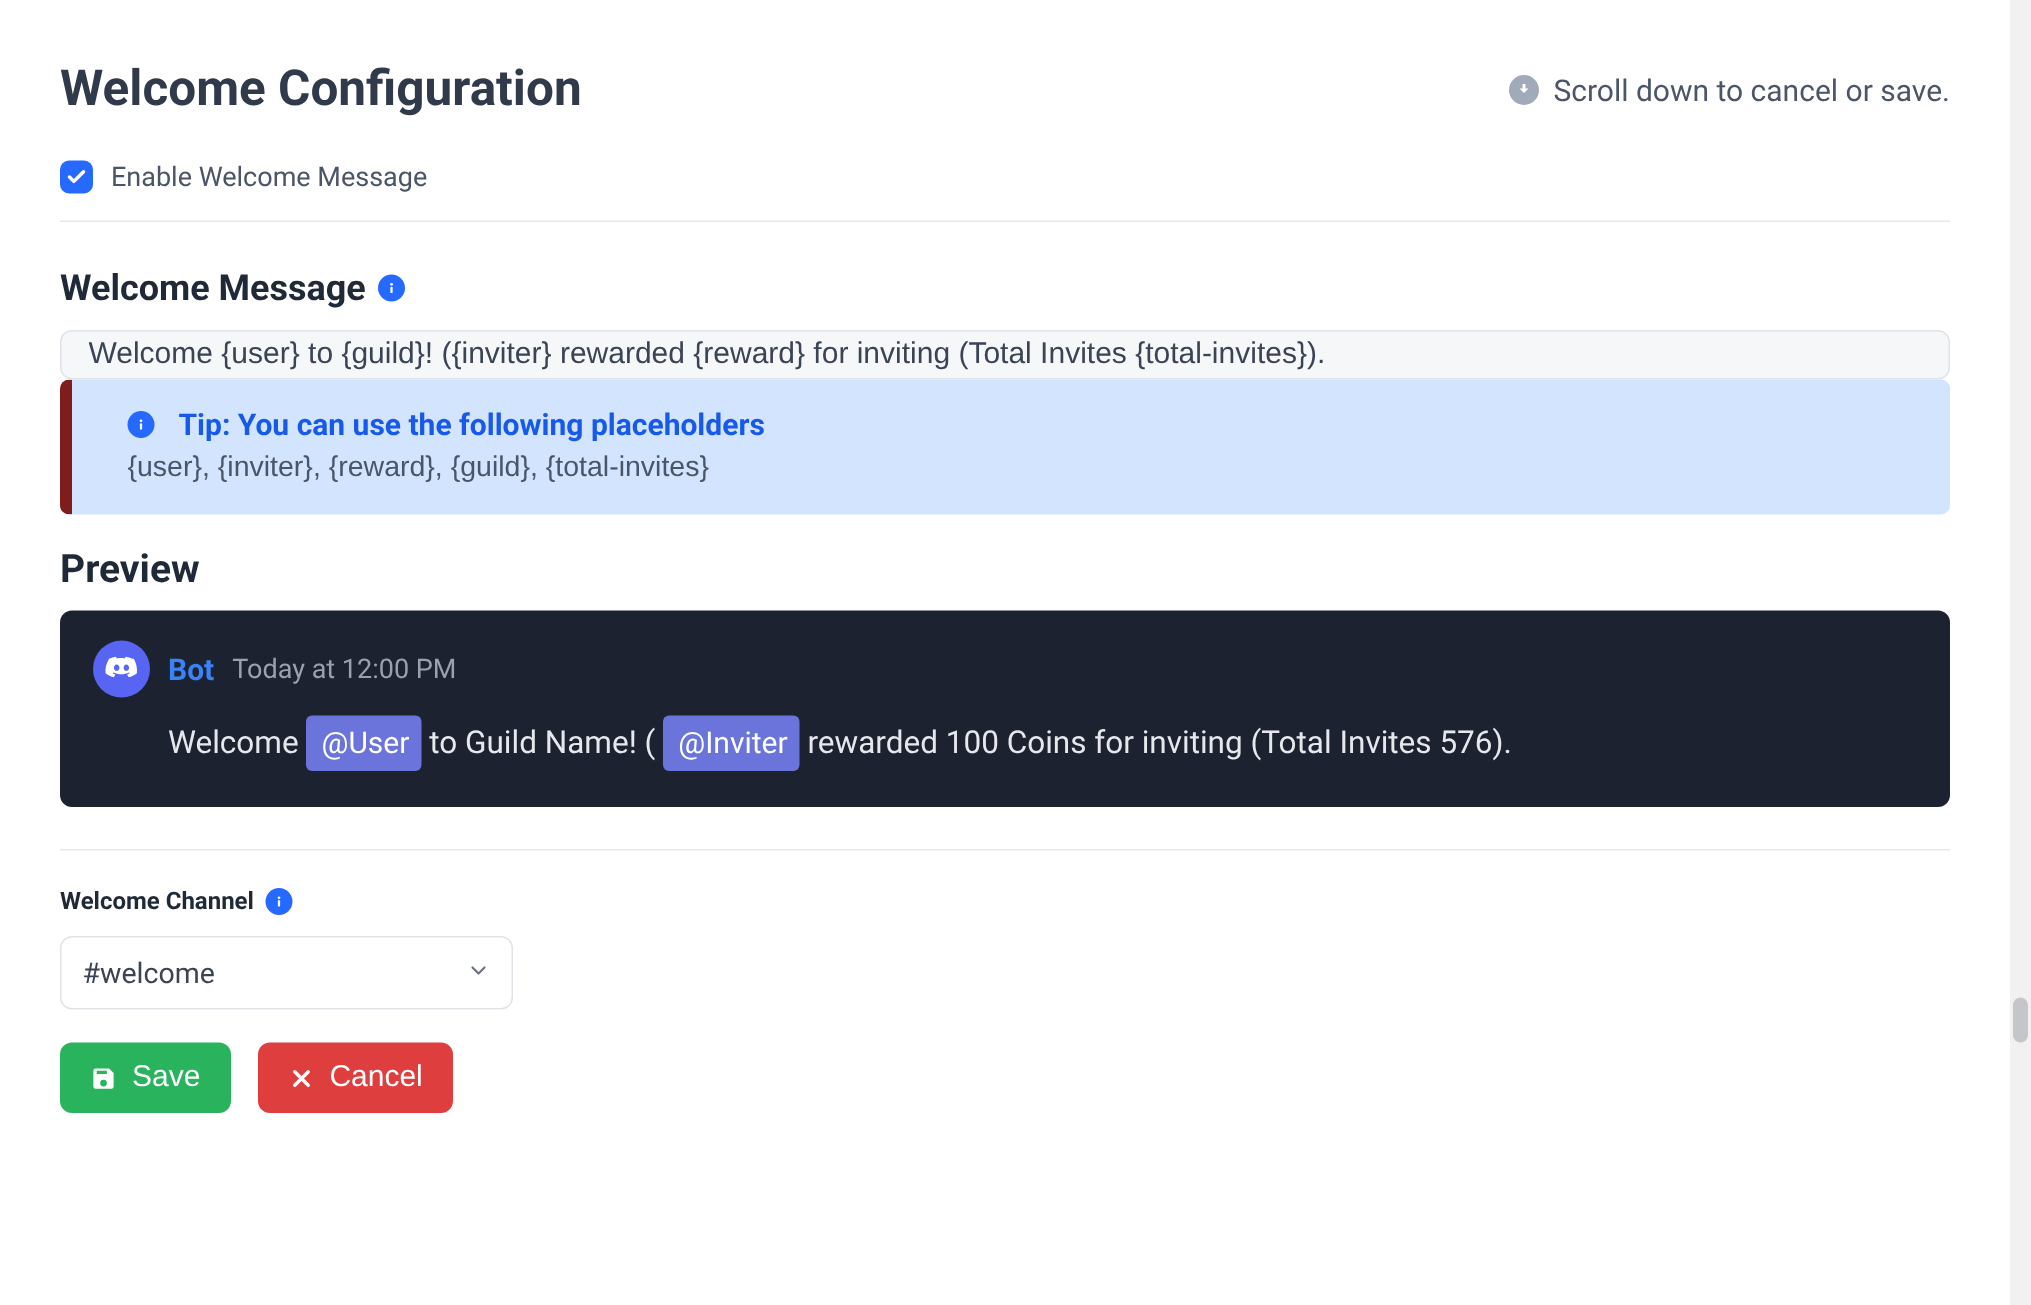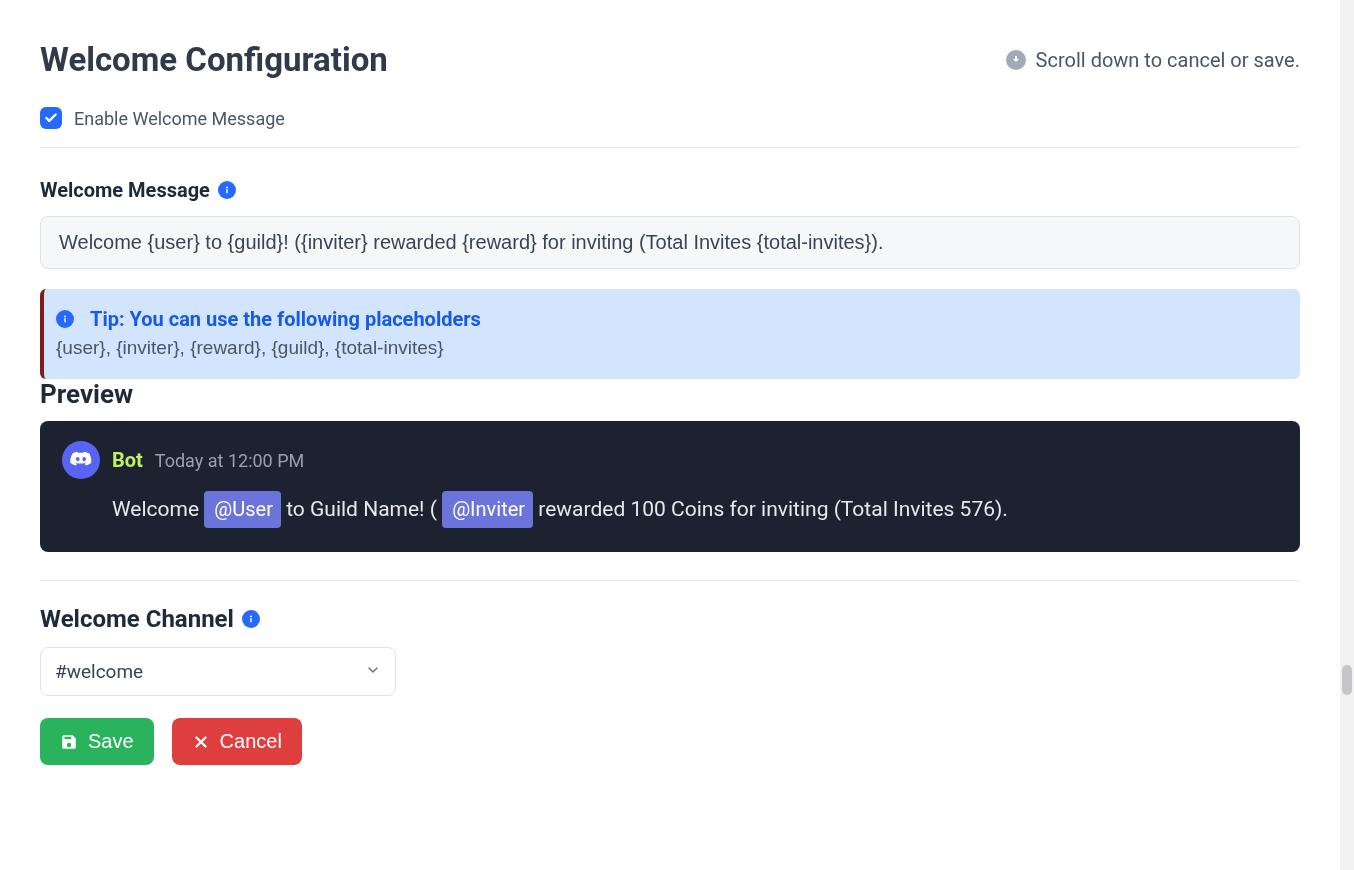--- a/index.html
+++ b/index.html
@@ -71,21 +71,21 @@
   }
   hr.sep {
     border: none;
     border-top: 1px solid #e2e8f0;
     margin: 18px 0 24px 0;
   }
   .section-label {
     display: flex;
     align-items: center;
     gap: 8px;
-    font-size: 20px;
+    font-size: 24px;
     font-weight: 700;
     color: #1f2937;
     margin-bottom: 14px;
     margin-top: 30px;
   }
   .info-badge {
     width: 18px;
     height: 18px;
     border-radius: 50%;
     background: #2669ff;
@@ -96,31 +96,31 @@
     font-size: 12px;
     font-weight: 700;
     cursor: pointer;
   }
   .info-badge svg { width: 10px; height: 10px; }
   .msg-input {
     width: 100%;
     border: 1px solid #dfe3e8;
     background: #f6f7f9;
     border-radius: 8px;
-    padding: 14px 18px;
+    padding: 4px 18px;
     font-size: 20px;
     color: #3a4454;
     outline: none;
-    margin-bottom: 20px;
   }
   .tip-box {
     background: #d3e4fe;
-    border-left: 4px solid #7f1d1d;
+    border-left: 8px solid #7f1d1d;
     border-radius: 6px;
-    padding: 18px 22px 20px 12px;
+    padding: 18px 22px 20px 37px;
+    margin-bottom: 22px;
   }
   .tip-title-row {
     display: flex;
     align-items: center;
     gap: 16px;
     margin-bottom: 6px;
   }
   .tip-info-icon {
     width: 18px;
     height: 18px;
@@ -169,21 +169,21 @@
     background: #5865f2;
     display: inline-flex;
     align-items: center;
     justify-content: center;
     color: #fff;
   }
   .bot-avatar svg { width: 22px; height: 22px; }
   .bot-name {
     font-weight: 700;
     font-size: 20px;
-    color: #bef264;
+    color: #3b82f6;
   }
   .bot-time {
     color: #9aa1ad;
     font-size: 18px;
   }
   .preview-msg {
     font-size: 21px;
     color: #e6e8ec;
     padding-left: 50px;
     line-height: 1.5;
@@ -193,27 +193,27 @@
     color: #ffffff;
     border-radius: 4px;
     padding: 3px 8px 4px 10px;
     display: inline-block;
     font-size: 20px;
   }
   .channel-row {
     display: flex;
     align-items: center;
     gap: 8px;
-    font-size: 24px;
+    font-size: 16px;
     font-weight: 700;
     color: #1f2937;
     margin-bottom: 14px;
   }
   .select {
-    width: 356px;
+    width: 302px;
     border: 1px solid #dfe3e8;
     border-radius: 8px;
     padding: 12px 14px;
     display: flex;
     align-items: center;
     justify-content: space-between;
     cursor: pointer;
     font-size: 19px;
     color: #3a4454;
     background: #ffffff;

